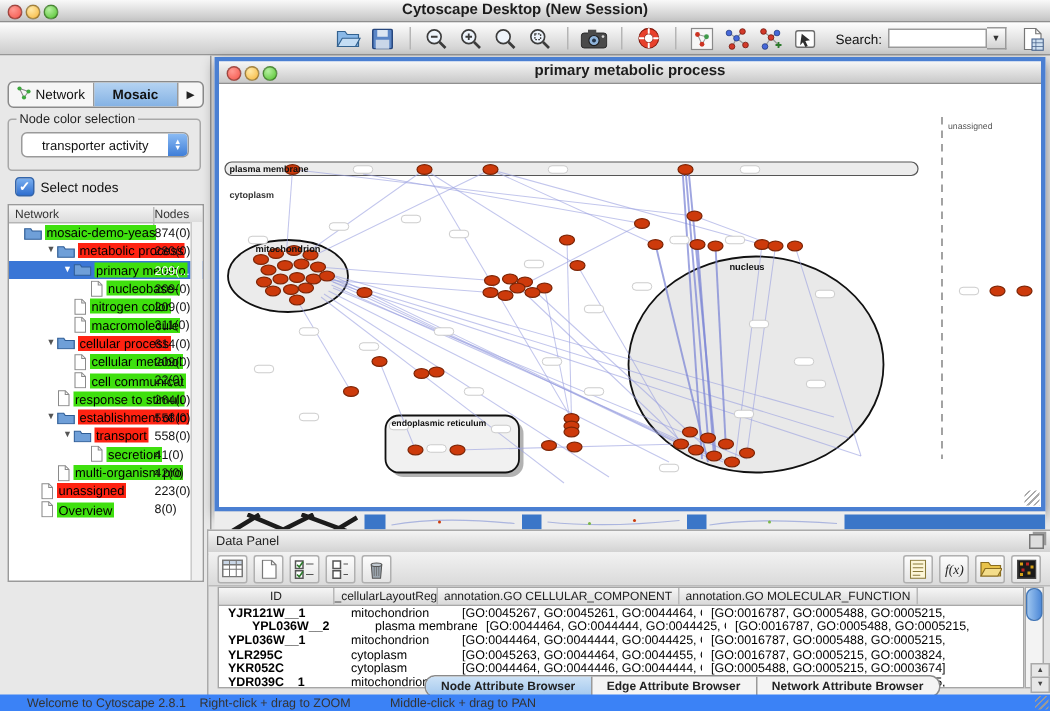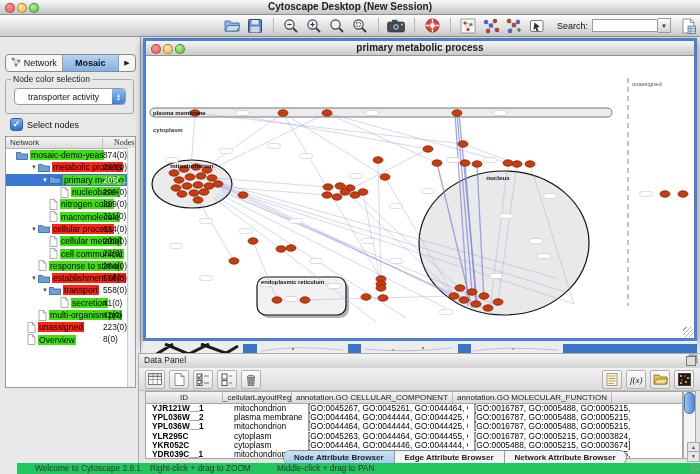--- a/index.html
+++ b/index.html
@@ -50,21 +50,21 @@
   .checkbox-row{position:absolute;left:10px;top:81px;display:flex;align-items:center;gap:4px;}
   .mac-checkbox{width:11px;height:11px;border-radius:3px;border:1px solid #3465aa;
     background:linear-gradient(#79aff0,#2f6fd0);color:#fff;font-size:9px;line-height:10px;
     text-align:center;font-weight:bold;}
   .cb-label{font-size:9px;color:#111;}
   #tree-box{position:absolute;left:5px;top:99px;width:129px;height:250px;background:#fff;
     border:1px solid #9a9a9a;overflow:hidden;}
   .tree-header{height:11px;background:linear-gradient(#f5f5f5,#dcdcdc);border-bottom:1px solid #b5b5b5;
     font-size:8px;color:#333;position:relative;}
   .tree-header .c1{position:absolute;left:4px;top:1px;}
-  .tree-header .c2{position:absolute;left:96px;top:1px;border-left:1px solid #bbb;padding-left:11px;height:15px;font-family:Liberation Serif, serif;}
+  .tree-header .c2{position:absolute;left:96px;top:1px;border-left:1px solid #bbb;padding-left:0;height:15px;}
   .tree-row{position:relative;height:12.3px;display:flex;align-items:center;font-size:8.6px;white-space:nowrap;}
   .tree-row.selected{background:#3a76d6;}
   .tree-row .expander{width:8px;font-size:6px;color:#555;text-align:center;flex:none;}
   .tree-row.selected .expander{color:#fff;}
   .tree-row .ticon{flex:none;margin-right:2px;display:flex;}
   .tree-row .lbl{padding:0 1px;color:#000;overflow:hidden;max-width:72px;}
   .lbl.green{background:#3fe00e;}
   .lbl.red{background:#ff2312;}
   .tree-row .count{position:absolute;left:97px;top:0;width:30px;font-size:8.3px;color:#111;line-height:12.3px;}
   .tree-row.selected .count{color:#fff;}
@@ -101,21 +101,21 @@
   .scroll-btn{position:absolute;right:0;width:11px;height:9px;background:#e7e7e7;border:1px solid #aaa;
     font-size:5px;text-align:center;line-height:9px;color:#444;}
   
   #browser-tabs{position:absolute;left:283px;top:450px;height:13px;display:flex;
     border:1px solid #8a8a8a;border-radius:7px;overflow:hidden;background:#f4f4f4;}
   .browser-tab{font-size:8px;font-weight:bold;color:#222;padding:0 10px;line-height:13px;
     border-right:1px solid #9a9a9a;}
   .browser-tab:last-child{border-right:none;}
   .browser-tab.selected{background:linear-gradient(#cde2f6,#a3c8ee);}
   
-  #status-bar{position:absolute;left:17px;bottom:0;right:0;height:11px;background:#22c55e;}
+  #status-bar{position:absolute;left:0;bottom:0;right:0;height:11px;background:#3b82f6;}
   .status-item{position:absolute;top:0;font-size:8.3px;color:#333;white-space:nowrap;}
   #app-grip{position:absolute;right:1px;bottom:1px;width:9px;height:9px;
     background:repeating-linear-gradient(135deg,transparent,transparent 2px,#999 2px,#999 3px);}
 </style>
 </head>
 <body>
 
 <div id="app">
 
   <div class="titlebar">
@@ -707,21 +707,21 @@
         </div>
       <div id="dt-rows">
           <div class="dt-row">
             <div class="dt-cell b" style="width: 76px;">YJR121W__1</div>
             <div class="dt-cell" style="width: 68px;">mitochondrion</div>
             <div class="dt-cell" style="width: 160px;">[GO:0045267, GO:0045261, GO:0044464, G...</div>
             <div class="dt-cell" style="width: 158px;">[GO:0016787, GO:0005488, GO:0005215, G...</div>
             <div class="dt-cell" style="width: 74px;"></div>
           </div>
           <div class="dt-row">
-            <div class="dt-cell b" style="width: 76px;">YPL036W__2</div>
+            <div class="dt-cell b" style="width: 76px; margin-left: 16px;">YPL036W__2</div>
             <div class="dt-cell" style="width: 68px;">plasma membrane</div>
             <div class="dt-cell" style="width: 160px;">[GO:0044464, GO:0044444, GO:0044425, G...</div>
             <div class="dt-cell" style="width: 158px;">[GO:0016787, GO:0005488, GO:0005215, G...</div>
             <div class="dt-cell" style="width: 74px;"></div>
           </div>
           <div class="dt-row">
             <div class="dt-cell b" style="width: 76px;">YPL036W__1</div>
             <div class="dt-cell" style="width: 68px;">mitochondrion</div>
             <div class="dt-cell" style="width: 160px;">[GO:0044464, GO:0044444, GO:0044425, G...</div>
             <div class="dt-cell" style="width: 158px;">[GO:0016787, GO:0005488, GO:0005215, G...</div>

